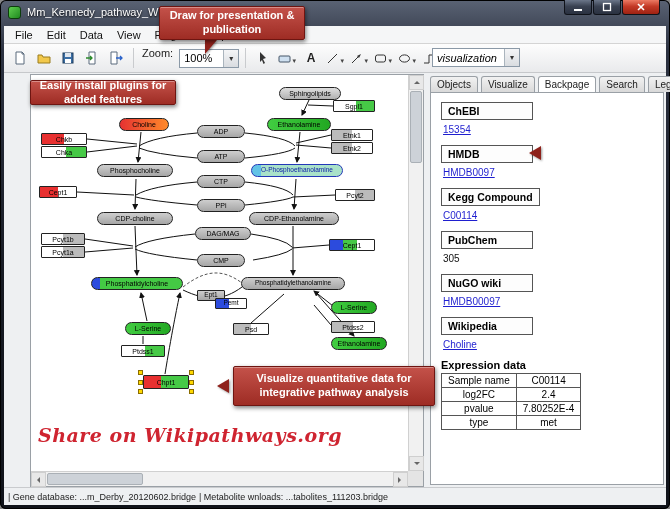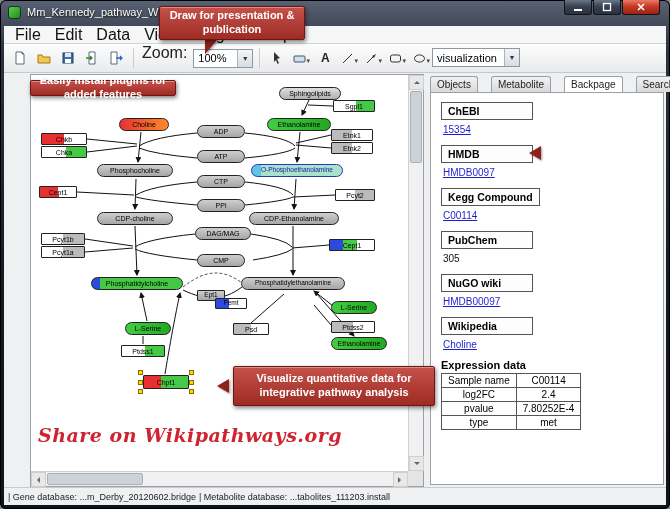--- a/index.html
+++ b/index.html
@@ -17,38 +17,38 @@
   .win-controls { position:absolute; right:10px; top:0; display:flex; }
   .wc { width:28px; height:15px; border:1px solid #10131a; border-top:none; display:flex; align-items:center;
         justify-content:center; background:linear-gradient(#6b7689,#3a4252 45%,#2a3140);
         border-radius:0 0 3px 3px; margin-left:1px; }
   .wc.close { background:linear-gradient(#ec7a64,#c43a27 45%,#9e2212); width:38px; }
 
   
   .inner { position:absolute; left:4px; right:4px; top:26px; bottom:4px; background:#eef0f2; }
   .menubar { position:absolute; left:0; right:0; top:0; height:18px; background:#f5f6f7;
              border-bottom:1px solid #d4d4d4; display:flex; align-items:center; padding-left:4px; }
-  .menu-item { font-size:16px; color:#111; padding:2px 7px; }
+  .menu-item { font-size:11px; color:#111; padding:2px 7px; }
   .toolbar { position:absolute; left:0; right:0; top:18px; height:29px;
              background:linear-gradient(#fdfdfd,#e9eaec); border-bottom:1px solid #c6c8cb;
              display:flex; align-items:center; padding:0 5px; gap:2px; }
   .tbtn { width:22px; height:22px; display:flex; align-items:center; justify-content:center;
           border:1px solid transparent; border-radius:2px; }
   .tbtn svg { display:block; }
   .sep { width:1px; height:20px; background:#c9cbce; margin:0 4px; }
-  .zoom-label { font-size:16px; color:#222; margin:0 4px 10px 2px; }
+  .zoom-label { font-size:11px; color:#222; margin:0 4px 10px 2px; }
   .combo { display:flex; align-items:center; height:19px; border:1px solid #8b99a7; background:#fff;
            font-size:11px; padding-left:4px; }
   .combo .val { flex:1; overflow:hidden; white-space:nowrap; }
   .combo-btn { width:15px; height:100%; background:linear-gradient(#f4f5f7,#d9dce0);
                border-left:1px solid #aab4bd; display:flex; align-items:center; justify-content:center; }
   .combo-btn::after { content:"▾"; font-size:8px; color:#333; }
   .dd::after { content:"▾"; font-size:7px; color:#444; margin-left:1px; }
   .tool-a { font-size:12px; font-weight:bold; color:#222; }
-  .viz-combo { position:absolute; left:428px; top:4px; width:88px; }
+  .viz-combo { position:absolute; left:428px; top:4px; width:88px;font-style:italic; }
 
   
   .main { position:absolute; left:0; right:0; top:48px; bottom:18px; }
   .side-strip { position:absolute; left:0; top:0; bottom:0; width:26px; padding:4px 0 0 3px;
                 font-size:8px; color:#444; overflow:hidden; }
   .side-strip div { white-space:nowrap; line-height:11px; }
 
   .canvas-wrap { position:absolute; left:26px; top:0; width:394px; bottom:0; background:#fff;
                  border:1px solid #9aa0a6; }
   .canvas { position:absolute; left:0; top:0; right:15px; bottom:15px; overflow:hidden; background:#fff; }
@@ -82,21 +82,21 @@
   .f-grayw { background:linear-gradient(90deg,#bbb 0 50%,#fff 50%); }
   .f-wgray { background:linear-gradient(90deg,#fff 0 50%,#bbb 50%); }
   .f-bgw   { background:linear-gradient(90deg,#2c4bdd 0 30%,#46c946 30% 62%,#fff 62%); }
   .f-bluew { background:linear-gradient(90deg,#2c4bdd 0 45%,#fff 45%); }
   .f-redgreen { background:linear-gradient(90deg,#e83030 0 38%,#46c946 38%); }
   .handle { position:absolute; width:5px; height:5px; background:#ffd800; border:1px solid #8a6d00; z-index:6; }
   .edges { position:absolute; left:0; top:0; z-index:1; }
 
   
   .right-panel { position:absolute; left:424px; right:0; top:0; bottom:0; background:#eef0f2; }
-  .tabs { position:absolute; left:2px; right:2px; top:0; height:18px; display:flex; gap:13px; align-items:flex-end; }
+  .tabs { position:absolute; left:2px; right:2px; top:0; height:18px; display:flex; gap:3px; align-items:flex-end; }
   .tab { font-size:10px; padding:2px 6px 2px; background:linear-gradient(#f2f2f2,#d9d9d9);
          border:1px solid #9aa0a6; border-bottom:none; border-radius:3px 3px 0 0; color:#222; }
   .tab.active { background:#fff; position:relative; top:1px; padding-bottom:3px; }
   .panel-body { position:absolute; left:2px; right:2px; top:18px; bottom:2px; background:#fff;
                 border:1px solid #9aa0a6; padding:8px 10px 4px; overflow:hidden; }
   .bp-header { display:inline-block; min-width:92px; border:1px solid #555; background:#fdfdfd;
                font-weight:bold; font-size:10.5px; padding:2px 6px; margin-bottom:4px; }
   .bp-link { color:#1f1fcf; text-decoration:underline; font-size:10px; margin:0 0 9px 2px; cursor:pointer; }
   .bp-text { color:#111; font-size:10px; margin:0 0 9px 2px; }
   .exp-title { font-weight:bold; font-size:11px; margin-top:2px; }
@@ -351,21 +351,21 @@
           <div class="sb-btn sb-left"></div>
           <div class="thumb-h"></div>
           <div class="sb-btn sb-right"></div>
         </div>
         <div class="scroll-corner"></div>
       </div>
 
       <div class="right-panel">
         <div class="tabs">
             <div class="tab">Objects</div>
-            <div class="tab">Metabolite</div>
+            <div class="tab">Visualize</div>
             <div class="tab active">Backpage</div>
             <div class="tab">Search</div>
             <div class="tab">Legend</div>
           </div>
         <div class="panel-body">
           <div><div class="bp-header">ChEBI</div><div class="bp-link">15354</div><div class="bp-header">HMDB</div><div class="bp-link">HMDB0097</div><div class="bp-header">Kegg Compound</div><div class="bp-link">C00114</div><div class="bp-header">PubChem</div><div class="bp-text">305</div><div class="bp-header">NuGO wiki</div><div class="bp-link">HMDB00097</div><div class="bp-header">Wikipedia</div><div class="bp-link">Choline</div></div>
           <div class="exp-title">Expression data</div>
           <table class="exp">
             <tbody>
                 <tr>
@@ -385,28 +385,28 @@
                   <td>met</td>
                 </tr>
               </tbody>
           </table>
         </div>
       </div>
     </div>
 
     <div class="statusbar">
         <span class="status-seg">| Gene database: ...m_Derby_20120602.bridge</span>
-        <span class="status-seg">| Metabolite database: ...tabolites_111203.install</span>
+        <span class="status-seg">| Metabolite wnloads: ...tabolites_111203.bridge</span>
       </div>
   </div>
 
   <div class="callout" style="left:159px; top:6px; width:146px; height:34px;">Draw for presentation &amp; publication</div>
   <div class="ptr ptr-down" style="left:205px; top:40px;"></div>
 
-  <div class="callout" style="left:30px; top:80px; width:146px; height:16px;">Easily install plugins for added features</div>
+  <div class="callout" style="left:30px; top:80px; width:146px; height:25px;">Easily install plugins for added features</div>
 
   <div class="ptr ptr-left" style="left:529px; top:146px;"></div>
 
   <div class="callout" style="left:233px; top:366px; width:202px; height:40px;">Visualize quantitative data for integrative pathway analysis</div>
   <div class="ptr ptr-left" style="left:217px; top:379px;"></div>
 
   <div class="share" style="left:38px; top:424px;">Share on Wikipathways.org</div>
 </div>
 
 </body></html>

